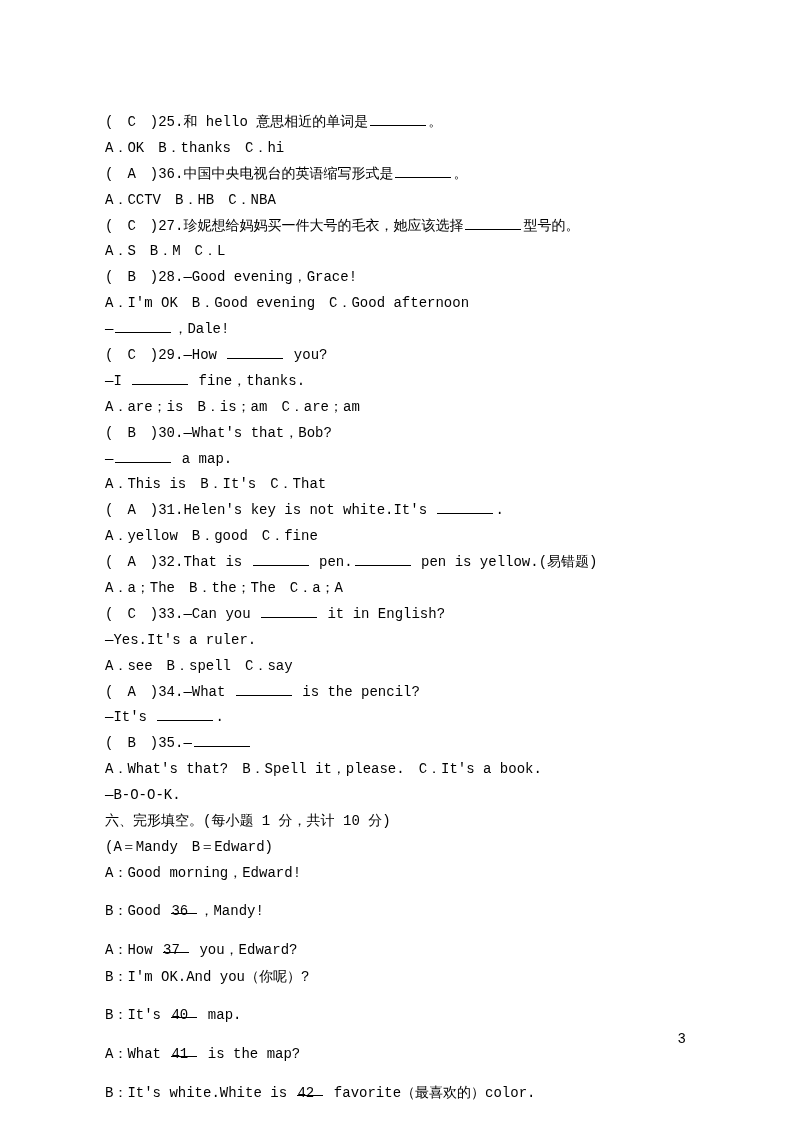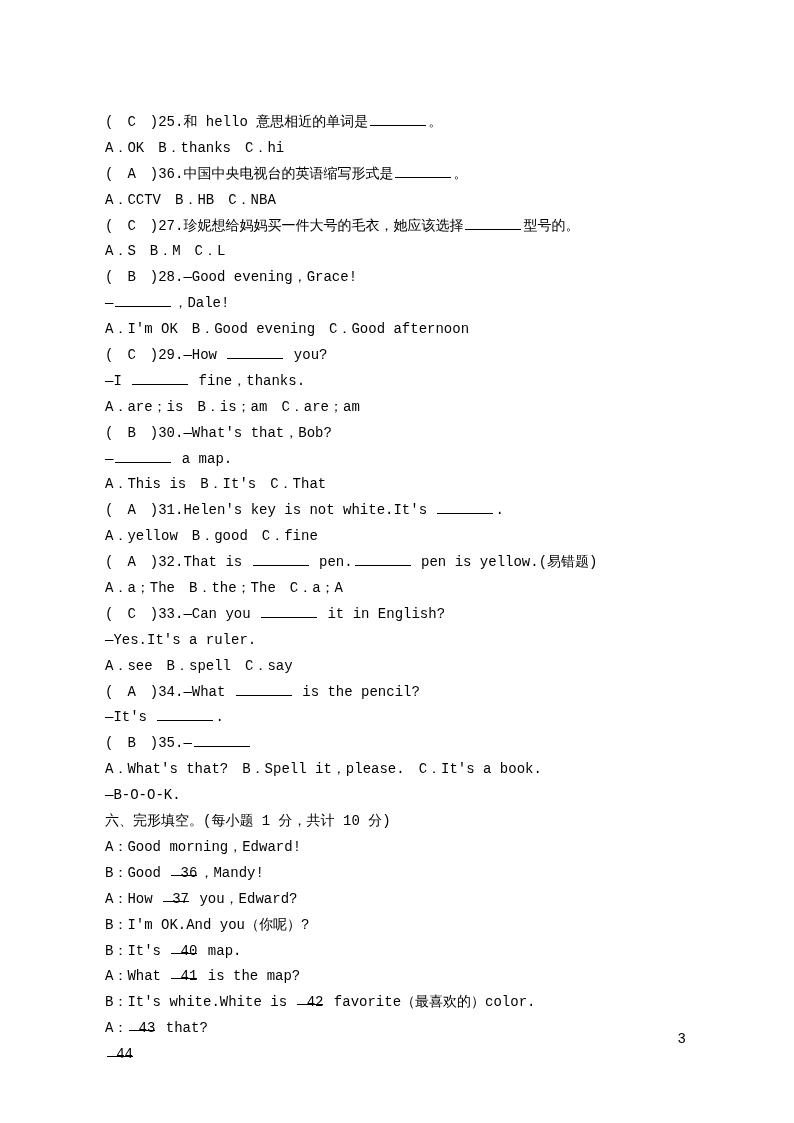--- a/index.html
+++ b/index.html
@@ -27,22 +27,22 @@
     height: 1em;
     vertical-align: baseline;
     margin: 0 2px;
   }
   .blank-s {
     min-width: 26px;
     border-bottom: 1px solid #000;
     display: inline-block;
     height: 1em;
     vertical-align: baseline;
-    margin: 0 2px;
-    text-align: right;
+    margin: 12px 2px;
+    text-align: left;
   }
   .page-num {
     position: absolute;
     right: 108px;
     bottom: 70px;
     font-size: 14px;
   }
 </style>
 </head>
 <body>
@@ -52,22 +52,22 @@
 <div class="line"><span>(　</span><span>C</span><span>　)25.和 hello 意思相近的单词是</span><span class="blank"></span><span>。</span></div>
 <div class="line">A．OK　B．thanks　C．hi</div>
 
 <div class="line"><span>(　</span><span>A</span><span>　)36.中国中央电视台的英语缩写形式是</span><span class="blank"></span><span>。</span></div>
 <div class="line">A．CCTV　B．HB　C．NBA</div>
 
 <div class="line"><span>(　</span><span>C</span><span>　)27.珍妮想给妈妈买一件大号的毛衣，她应该选择</span><span class="blank"></span><span>型号的。</span></div>
 <div class="line">A．S　B．M　C．L</div>
 
 <div class="line"><span>(　</span><span>B</span><span>　)28.—Good evening，Grace!</span></div>
+<div class="line">A．I'm OK　B．Good evening　C．Good afternoon</div>
 <div class="line"><span>—</span><span class="blank"></span><span>，Dale!</span></div>
-<div class="line">A．I'm OK　B．Good evening　C．Good afternoon</div>
 
 <div class="line"><span>(　</span><span>C</span><span>　)29.—How </span><span class="blank"></span><span> you?</span></div>
 <div class="line"><span>—I </span><span class="blank"></span><span> fine，thanks.</span></div>
 <div class="line">A．are；is　B．is；am　C．are；am</div>
 
 <div class="line"><span>(　</span><span>B</span><span>　)30.—What's that，Bob?</span></div>
 <div class="line"><span>—</span><span class="blank"></span><span> a map.</span></div>
 <div class="line">A．This is　B．It's　C．That</div>
 
 <div class="line"><span>(　</span><span>A</span><span>　)31.Helen's key is not white.It's </span><span class="blank"></span><span>.</span></div>
@@ -81,20 +81,21 @@
 <div class="line">A．see　B．spell　C．say</div>
 
 <div class="line"><span>(　</span><span>A</span><span>　)34.—What </span><span class="blank"></span><span> is the pencil?</span></div>
 <div class="line"><span>—It's </span><span class="blank"></span><span>.</span></div>
 
 <div class="line"><span>(　</span><span>B</span><span>　)35.—</span><span class="blank"></span></div>
 <div class="line">A．What's that?　B．Spell it，please.　C．It's a book.</div>
 <div class="line">—B-O-O-K.</div>
 
 <div class="line">六、完形填空。(每小题 1 分，共计 10 分)</div>
+<div class="line">(A＝Mandy　B＝Edward)</div>
 
 <div class="line">A：Good morning，Edward!</div>
 <div class="line"><span>B：Good </span><span class="blank-s">36</span><span>，Mandy!</span></div>
 <div class="line"><span>A：How </span><span class="blank-s">37</span><span> you，Edward?</span></div>
 <div class="line">B：I'm OK.And you（你呢）?</div>
 <div class="line"><span>B：It's </span><span class="blank-s">40</span><span> map.</span></div>
 <div class="line"><span>A：What </span><span class="blank-s">41</span><span> is the map?</span></div>
 <div class="line"><span>B：It's white.White is </span><span class="blank-s">42</span><span> favorite（最喜欢的）color.</span></div>
 <div class="line"><span>A：</span><span class="blank-s">43</span><span> that?</span></div>
 <div class="line"><span class="blank-s">44</span></div>

